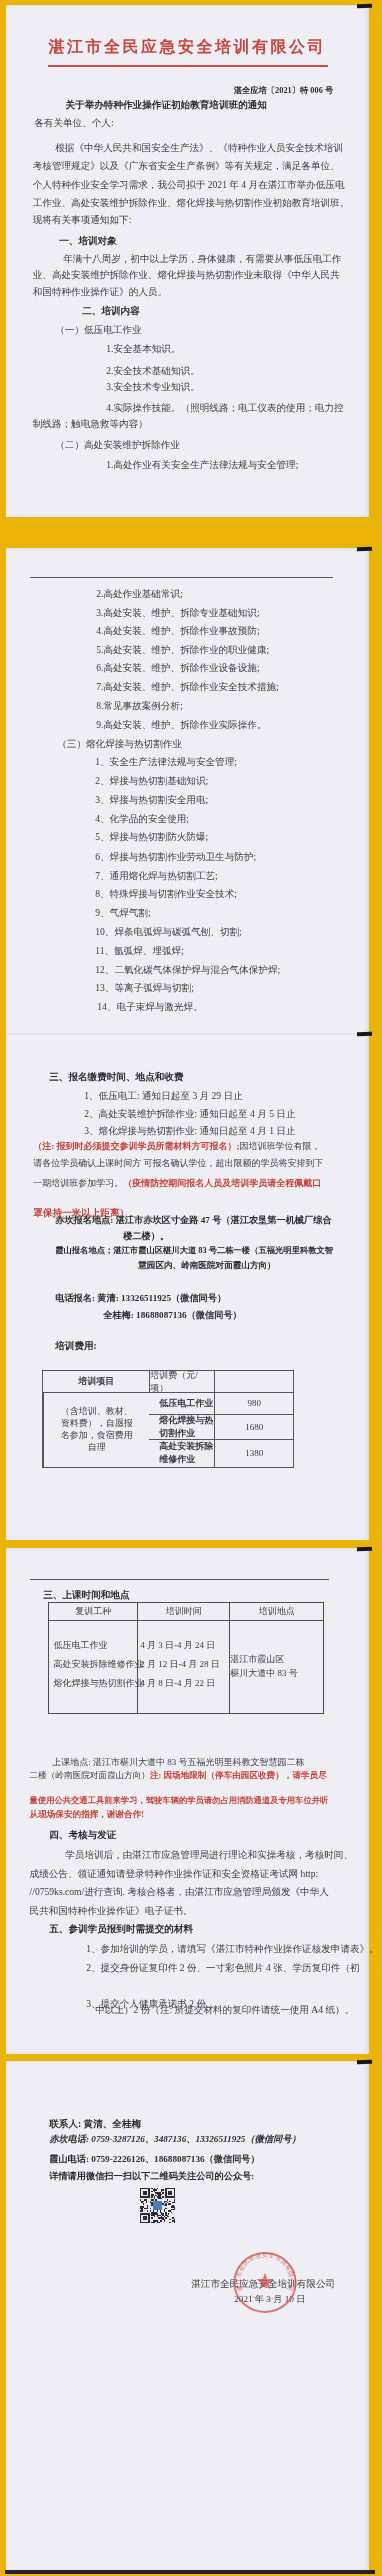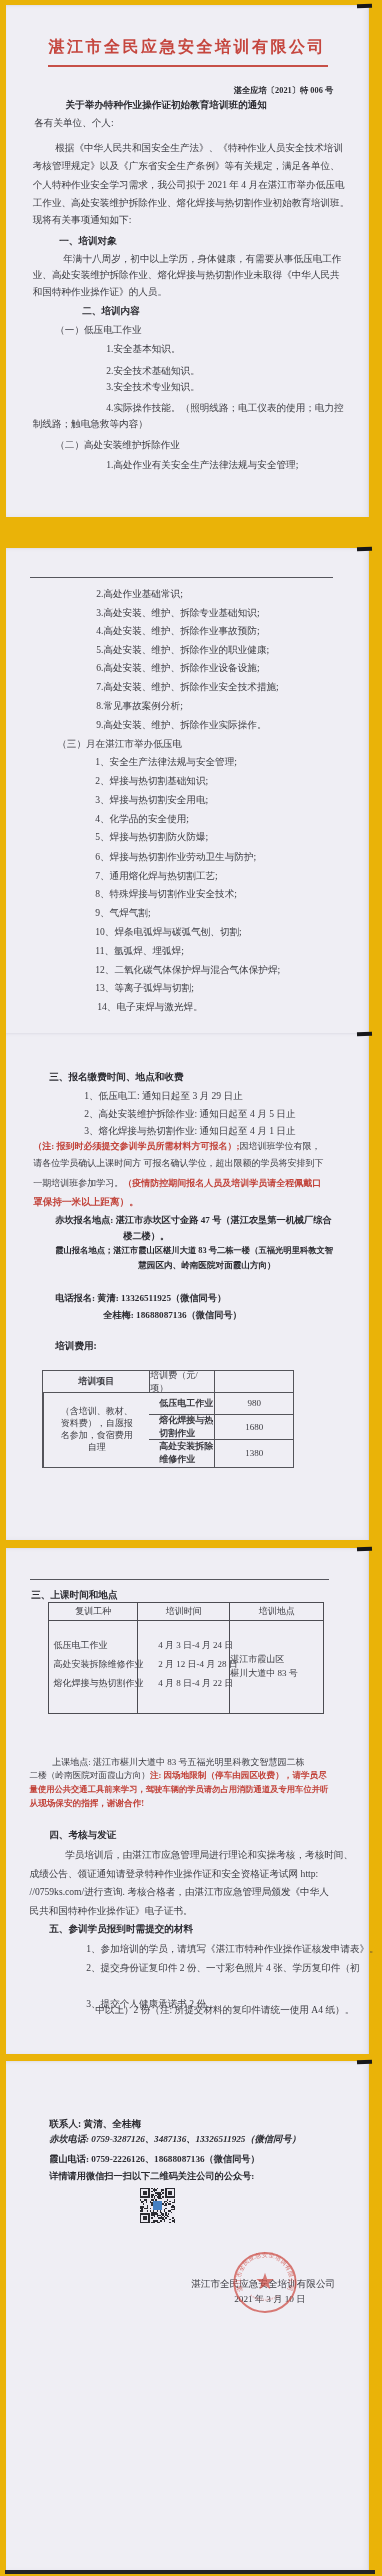--- a/index.html
+++ b/index.html
@@ -3,21 +3,21 @@
 <meta charset="utf-8">
 <style>
   html,body{margin:0;padding:0;}
   body{background:#ffffff;font-family:"Liberation Serif","DejaVu Serif",serif;}
   .canvas{position:relative;width:382px;height:2576px;background:#eab308;overflow:hidden;}
   .page{position:absolute;left:6.2px;width:362px;background:#efeef4;border-right:1.2px solid #d9d9df;
         box-shadow:inset -2.5px 0 5px rgba(40,40,70,.05), inset 0 1.2px 1.8px rgba(40,40,70,.04);}
   .corner{position:absolute;top:-0.6px;right:-4.3px;width:15px;height:4.3px;background:#17171a;transform:rotate(-2deg);}
   .ln{position:absolute;white-space:nowrap;font-size:9.6px;color:#3b3b41;}
   .b{font-weight:bold;color:#2b2b31;}
-  .redb{color:#c2443b;font-weight:bold;}
+  .redb{color:#c2443b;font-weight:bold;margin-top:11px;}
   .s15{font-size:9.2px;} .s145{font-size:9px;} .s14{font-size:8.6px;} .s135{font-size:8.3px;}
   .company-title{position:absolute;top:32px;left:0;width:100%;text-align:center;
         font-size:16px;font-weight:bold;color:#c5463e;letter-spacing:2.5px;}
   .red-rule{position:absolute;top:60px;left:42px;width:280px;height:1.5px;background:#c75048;}
   .sep-rule{position:absolute;height:1.2px;background:#55555c;}
   .doc-no{position:absolute;top:80px;right:35px;font-size:8.3px;font-weight:bold;color:#2b2b31;}
   .subject{position:absolute;top:94px;left:0;width:320px;text-align:center;font-size:9.6px;font-weight:bold;color:#2b2b31;}
   
   .feetable{position:absolute;top:337px;left:36px;display:grid;
             grid-template-columns:106px 65px 79px;grid-template-rows:21px 21.6px 25px 28px;
@@ -29,21 +29,21 @@
   .feetable .merge{grid-row:2/5;flex-direction:column;line-height:11.7px;}
   
   .schtable{position:absolute;top:54px;left:42px;display:grid;
             grid-template-columns:88px 92px 94px;grid-template-rows:16.6px 93px;
             border:0.9px solid #4c4c52;color:#3b3b41;}
   .schtable .cell{border-left:0.9px solid #4c4c52;border-top:0.9px solid #4c4c52;font-size:9px;}
   .schtable .c0{border-left:none;} .schtable .r0{border-top:none;}
   .schtable .hd{display:flex;align-items:center;justify-content:center;}
   .schtable .colbody{padding-top:15px;line-height:19px;white-space:nowrap;}
   .schtable .jobs{padding-left:4.3px;}
-  .schtable .times{padding-left:20px;}
+  .schtable .times{padding-left:2px;}
   .schtable .venue{display:flex;flex-direction:column;justify-content:center;line-height:13.6px;}
   .qr-wrap{position:absolute;top:127px;left:134px;width:35px;height:35px;}
   .stamp-wrap{position:absolute;top:189px;left:225px;width:68px;height:65px;opacity:.85;}
   .bottom-strip{position:absolute;top:2570px;left:5px;width:370px;height:3.7px;background:#232327;}
 </style>
 </head>
 <body>
 
 <div class="canvas">
 
@@ -78,21 +78,21 @@
     <div class="corner"></div>
     <div class="sep-rule" style="top:29px;left:23.4px;width:303px;"></div>
     <div class="ln" style="top:40px;left:90px;">2.高处作业基础常识;</div>
     <div class="ln" style="top:59px;left:90px;">3.高处安装、维护、拆除专业基础知识;</div>
     <div class="ln" style="top:77px;left:90px;">4.高处安装、维护、拆除作业事故预防;</div>
     <div class="ln" style="top:96px;left:90px;">5.高处安装、维护、拆除作业的职业健康;</div>
     <div class="ln" style="top:114px;left:90px;">6.高处安装、维护、拆除作业设备设施;</div>
     <div class="ln" style="top:133px;left:90px;">7.高处安装、维护、拆除作业安全技术措施;</div>
     <div class="ln" style="top:152px;left:90px;">8.常见事故案例分析;</div>
     <div class="ln" style="top:171px;left:90px;">9.高处安装、维护、拆除作业实际操作。</div>
-    <div class="ln" style="top:190px;left:51px;">（三）月在湛江市举办低压电</div>
+    <div class="ln" style="top:190px;left:51px;">（三）熔化焊接与热切割作业</div>
     <div class="ln" style="top:208px;left:89px;">1、安全生产法律法规与安全管理;</div>
     <div class="ln" style="top:227px;left:89px;">2、焊接与热切割基础知识;</div>
     <div class="ln" style="top:246px;left:89px;">3、焊接与热切割安全用电;</div>
     <div class="ln" style="top:265px;left:89px;">4、化学品的安全使用;</div>
     <div class="ln" style="top:283px;left:89px;">5、焊接与热切割防火防爆;</div>
     <div class="ln" style="top:303px;left:89px;">6、焊接与热切割作业劳动卫生与防护;</div>
     <div class="ln" style="top:322px;left:89px;">7、通用熔化焊与热切割工艺;</div>
     <div class="ln" style="top:340px;left:89px;">8、特殊焊接与切割作业安全技术;</div>
     <div class="ln" style="top:359px;left:89px;">9、气焊气割;</div>
     <div class="ln" style="top:378px;left:89px;">10、焊条电弧焊与碳弧气刨、切割;</div>
@@ -134,21 +134,21 @@
       <div class="cell c0 item">熔化焊接与热切割作业</div>
       <div class="cell">1680</div>
       <div class="cell c0 item">高处安装拆除维修作业</div>
       <div class="cell">1380</div>
     </div>
   </div>
 
   <div class="page" style="top:1548px;height:506px;">
     <div class="corner"></div>
     <div class="sep-rule" style="top:31px;left:23.4px;width:299px;"></div>
-    <div class="ln b" style="top:41px;left:25px;">三、上课时间和地点</div>
+    <div class="ln b" style="top:41px;left:37px;">三、上课时间和地点</div>
     <div class="schtable">
       <div class="cell c0 r0 hd">复训工种</div>
       <div class="cell r0 hd">培训时间</div>
       <div class="cell r0 hd">培训地点</div>
       <div class="cell c0 colbody jobs">
         <div>低压电工作业</div>
         <div>高处安装拆除维修作业</div>
         <div>熔化焊接与热切割作业</div>
       </div>
       <div class="cell colbody times">

